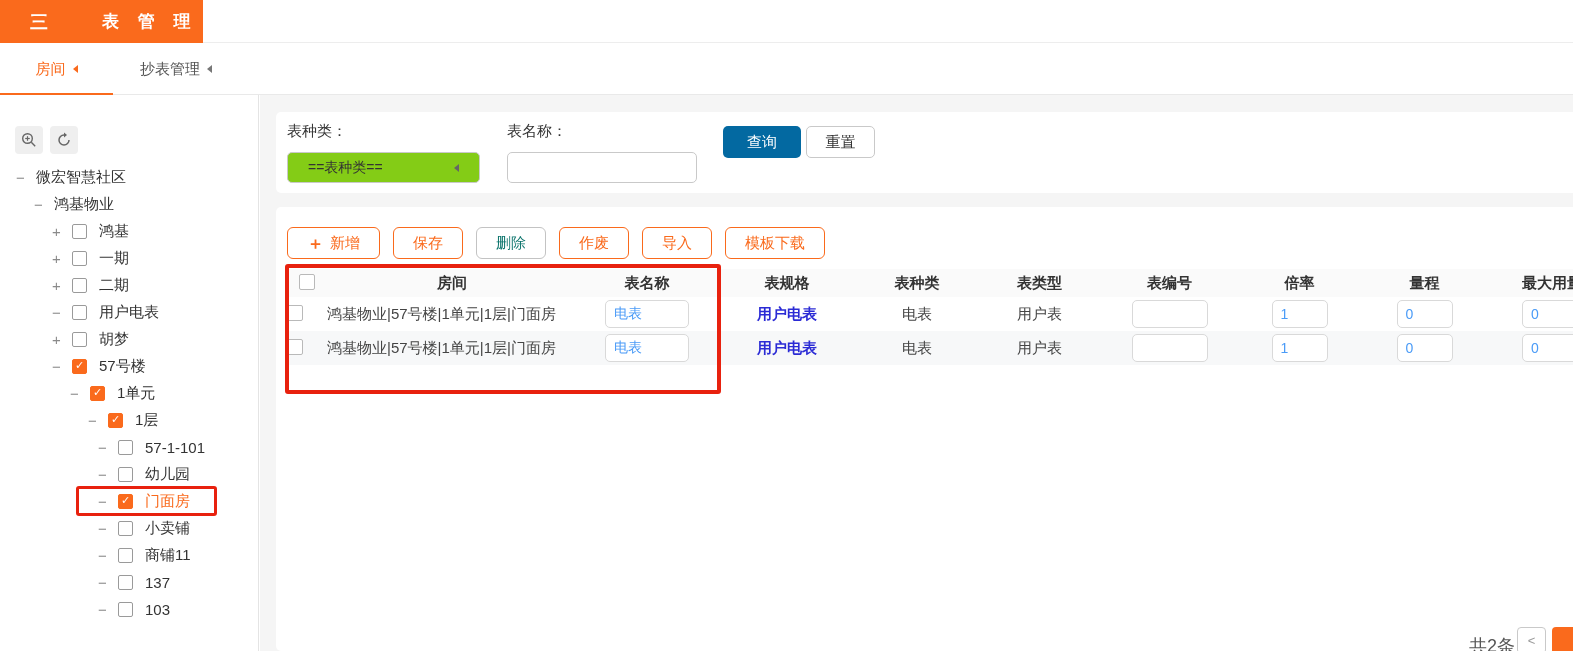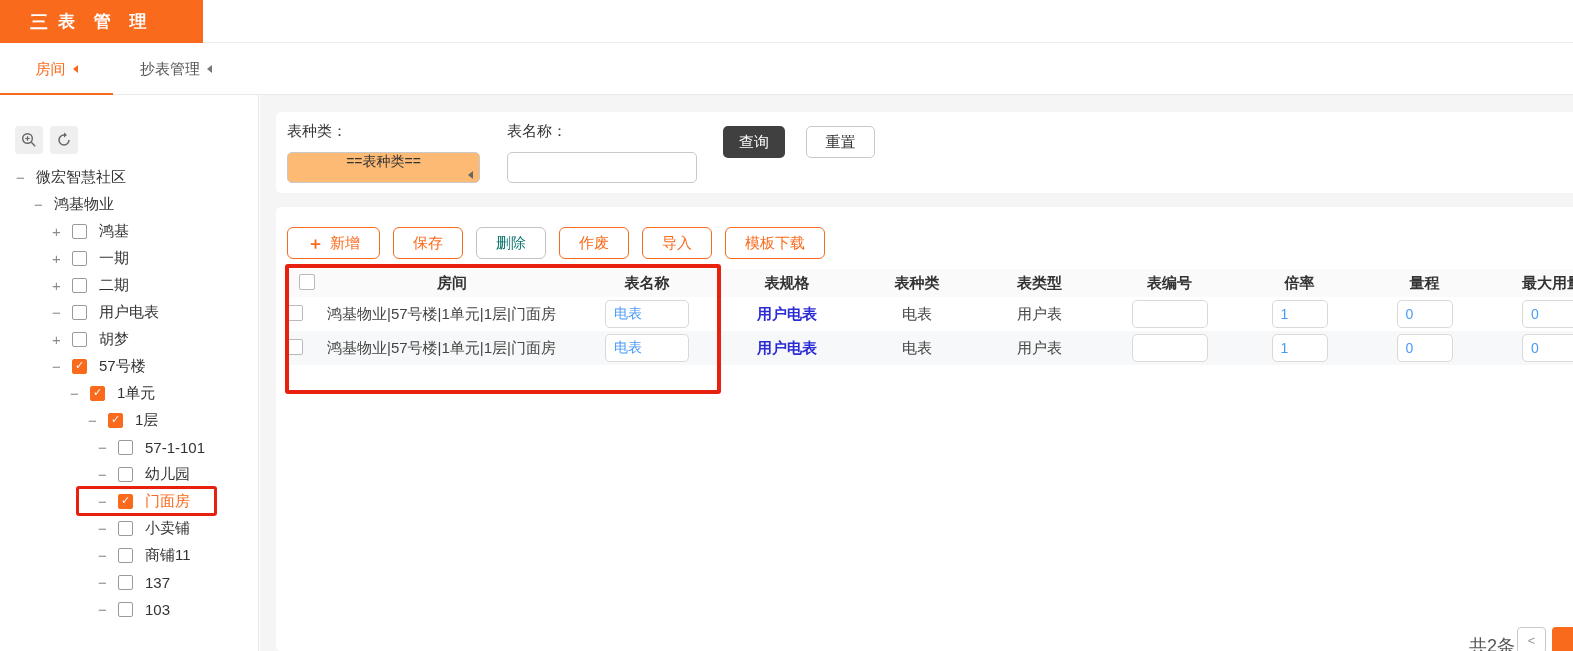--- a/index.html
+++ b/index.html
@@ -4,21 +4,21 @@
 <style>
   * { margin:0; padding:0; box-sizing:border-box; }
   html,body { width:1573px; height:651px; overflow:hidden; }
   body { font-family:"Liberation Sans","DejaVu Sans",sans-serif; background:#fff; color:#333; }
   .screen { position:relative; width:1573px; height:651px; overflow:hidden; background:#fff; }
 
   
   .topbar { position:absolute; left:0; top:0; width:1573px; height:43px; background:#fff; border-bottom:1px solid #ededed; }
   .brand { position:absolute; left:0; top:0; width:203px; height:43px; background:#fa6a1c; color:#fff; display:flex; align-items:center; padding-left:30px; }
   .brand .menu-glyph { font-size:18px; font-weight:bold; margin-right:10px; }
-  .brand .title { font-size:17px; font-weight:bold; letter-spacing:7px; white-space:nowrap; }
+  .brand .title { font-size:17px; font-weight:bold; letter-spacing:7px; white-space:nowrap;margin-left:44px; }
 
   
   .tabstrip { position:absolute; left:0; top:43px; width:1573px; height:52px; background:#fff; border-bottom:1px solid #e9e9e9; }
   .tab { position:absolute; top:0; height:52px; display:flex; align-items:center; font-size:15px; color:#555; cursor:pointer; }
   .tab-rooms { left:0; width:113px; justify-content:center; color:#fa6a1c; }
   .tab-rooms::after { content:""; position:absolute; left:0; bottom:-1px; width:113px; height:3px; background:#fa6a1c; }
   .tab-reading { left:140px; }
   .tri-left { display:inline-block; width:0; height:0; border-top:4px solid transparent; border-bottom:4px solid transparent; border-right:5px solid #777; margin-left:7px; }
   .tab-rooms .tri-left { border-right-color:#fa6a1c; }
 
@@ -43,24 +43,24 @@
 
   
   .main { position:absolute; left:260px; top:95px; width:1313px; height:556px; background:#f5f5f5; }
   .card { position:absolute; background:#fff; border-radius:5px; }
   .card-filter { left:16px; top:17px; width:1297px; height:81px; border-bottom-right-radius:0; border-top-right-radius:0; }
   .card-table { left:16px; top:112px; width:1297px; height:444px; border-bottom-right-radius:0; border-top-right-radius:0; }
 
   
   .field { position:absolute; top:0; }
   .field-label { position:absolute; top:10px; font-size:15px; color:#333; }
-  .select-box { position:absolute; top:40px; width:193px; height:31px; border:1px solid #c9c9c9; border-radius:5px; display:flex; align-items:center; padding:0 6px; font-size:14px; color:#333; background:#fdba74; cursor:pointer;flex-direction:column; }
+  .select-box { position:absolute; top:40px; width:193px; height:31px; border:1px solid #c9c9c9; border-radius:5px; display:flex; align-items:center; padding:0 20px; font-size:14px; color:#333; background:#84cc16; cursor:pointer; }
   .select-box .tri-left { margin-left:auto; border-right-color:#666; }
   .text-input { position:absolute; top:40px; width:190px; height:31px; border:1px solid #c9c9c9; border-radius:5px; padding:0 10px; font-size:14px; color:#333; outline:none; font-family:inherit; }
-  .btn-query { position:absolute; left:447px; top:14px; width:62px; height:32px; background:#404040; color:#fff; border:none; border-radius:5px; font-size:15px; cursor:pointer; font-family:inherit; }
+  .btn-query { position:absolute; left:447px; top:14px; width:78px; height:32px; background:#0369a1; color:#fff; border:none; border-radius:5px; font-size:15px; cursor:pointer; font-family:inherit; }
   .btn-reset { position:absolute; left:530px; top:14px; width:69px; height:32px; background:#fff; color:#333; border:1px solid #c9c9c9; border-radius:5px; font-size:15px; cursor:pointer; font-family:inherit; }
 
   
   .toolbar { position:absolute; left:11px; top:20px; display:flex; gap:13px; }
   .tbtn { height:32px; padding:0 19px; background:#fff; border:1px solid #fa6a1c; color:#fa6a1c; border-radius:6px; font-size:15px; cursor:pointer; font-family:inherit; display:flex; align-items:center; }
   .tbtn .plus { font-size:17px; margin-right:6px; font-weight:bold; }
   .tbtn.disabled { border-color:#c3c3c3; color:#0f766e; cursor:default; }
 
   
   .grid { position:absolute; left:11px; top:62px; width:1340px; }

